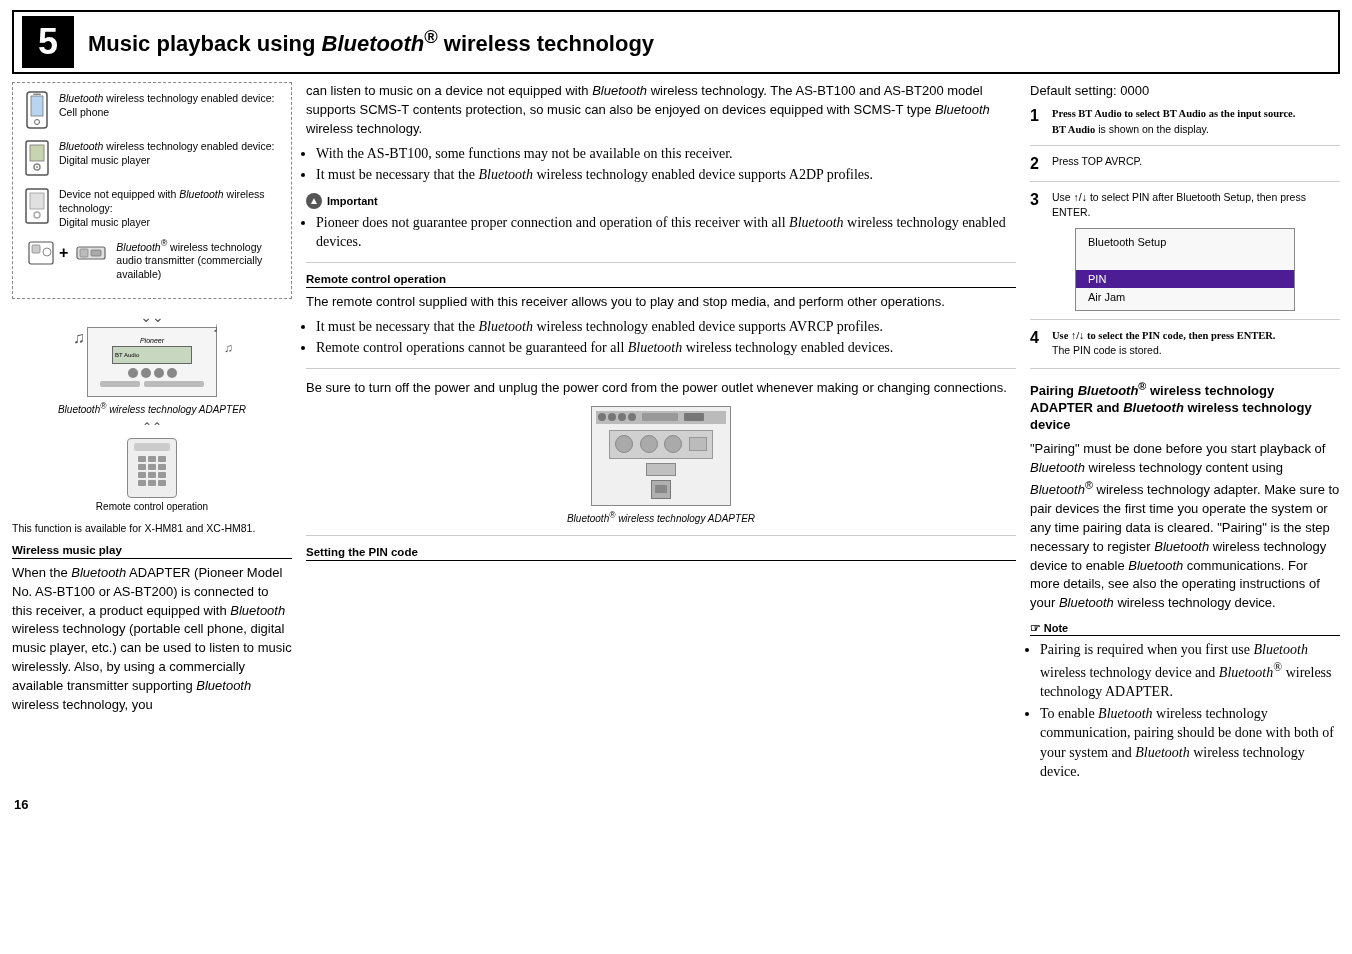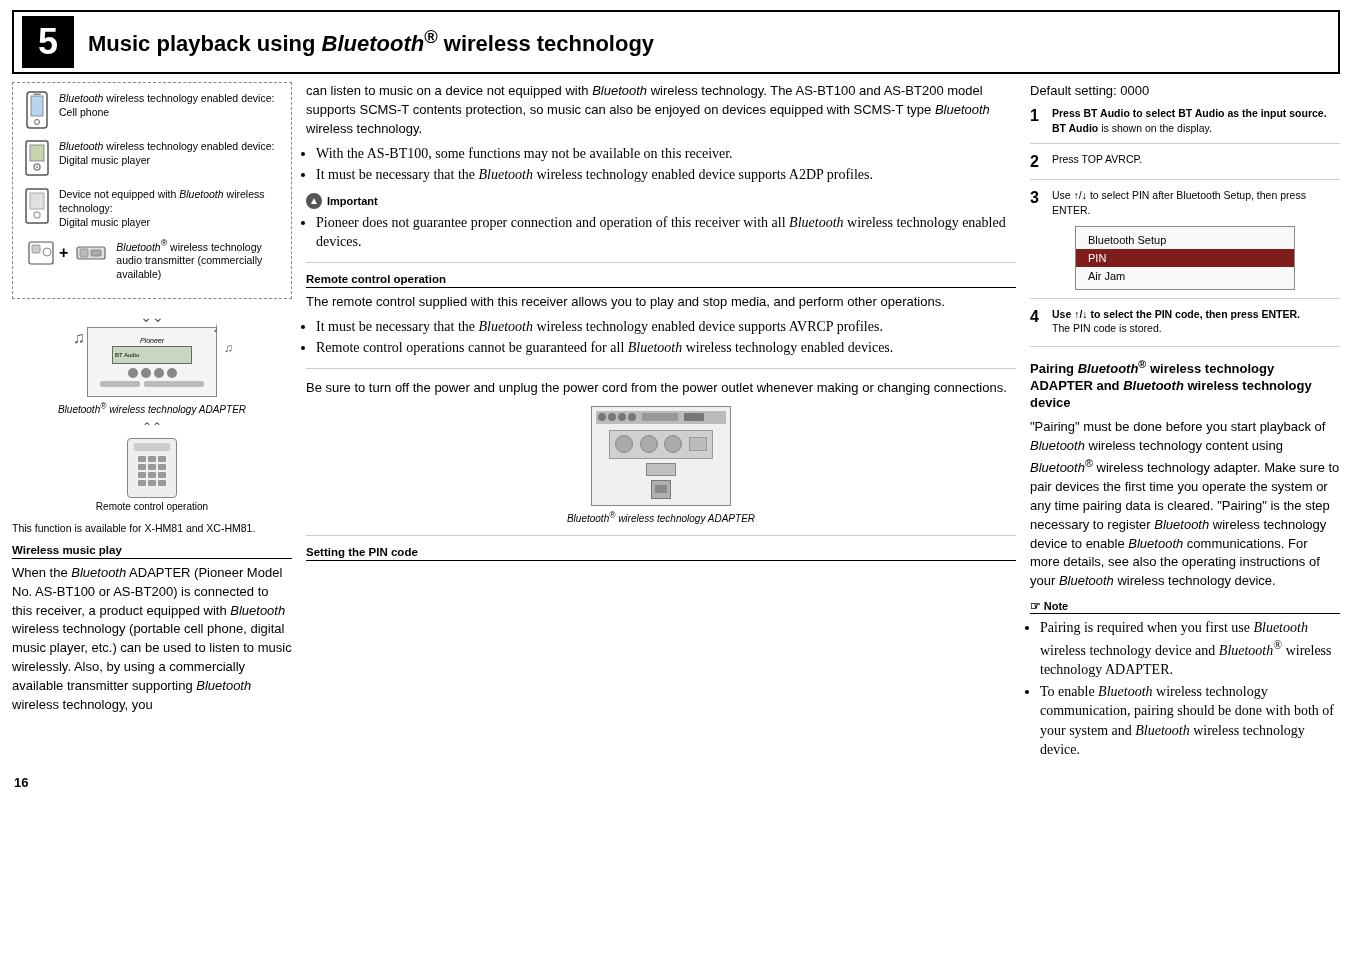--- a/index.html
+++ b/index.html
@@ -251,21 +251,21 @@
       font-size: 16px;
       font-weight: bold;
       min-width: 16px;
       line-height: 1.2;
     }
     .step-text {
       font-size: 10.5px;
       line-height: 1.4;
       flex: 1;
     }
-    .step-text strong { font-weight: bold; }
+    .step-text strong { font-weight: bold; font-family: Liberation Serif, serif; }
     .step-divider {
       border: none;
       border-top: 1px solid #ccc;
       margin: 4px 0 8px 0;
     }
 
     
     .menu-display {
       border: 1.5px solid #888;
       background: #f8f8f8;
@@ -275,22 +275,23 @@
     }
     .menu-display-inner {
       padding: 4px 0;
     }
     .menu-item-row {
       padding: 3px 12px;
       font-size: 11px;
       border: none;
     }
     .menu-item-row.highlighted {
-      background: #7f1d1d;
+      background: #4c1d95;
       color: #fff;
+      margin-top: 19px;
     }
 
     
     .pairing-title {
       font-size: 13px;
       font-weight: bold;
       margin-bottom: 6px;
       line-height: 1.3;
     }
     .pairing-title em { font-style: italic; }

